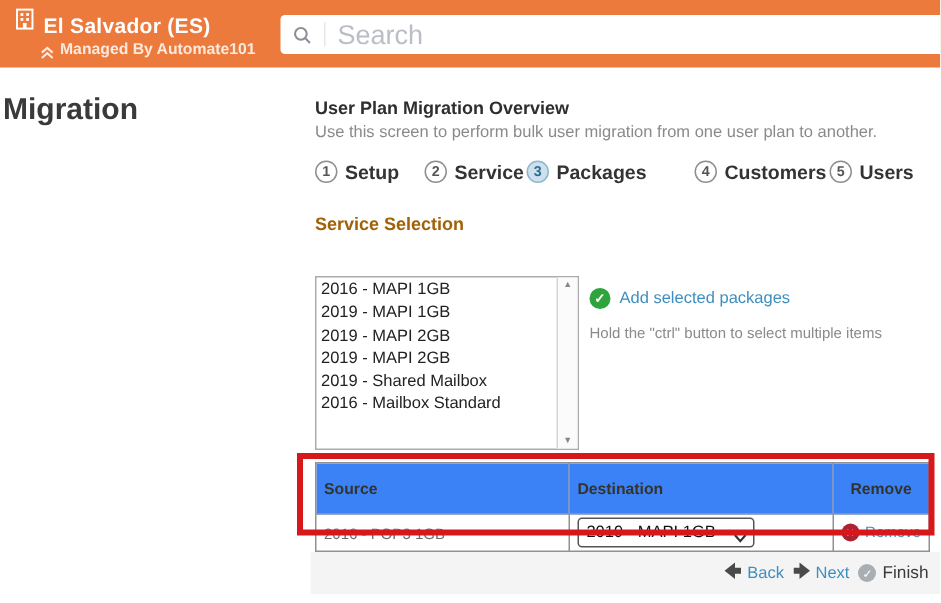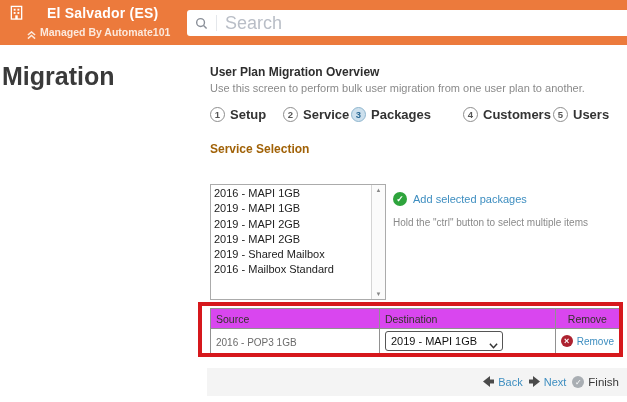--- a/index.html
+++ b/index.html
@@ -3,34 +3,34 @@
 <meta charset="utf-8">
 <style>
   * { margin:0; padding:0; box-sizing:border-box; }
   html,body { width:627px; height:402px; }
   body { font-family:"Liberation Sans", sans-serif; background:#fff; }
   #app { position:relative; width:627px; height:402px; overflow:hidden; background:#fff; }
 
   
   .header { position:absolute; left:0; top:0; width:627px; height:45px; background:#EC7A3C; }
   .brand { position:absolute; left:9px; top:5px; color:#fff; cursor:pointer; }
-  .brand-row { display:flex; align-items:flex-start; gap:23px; }
+  .brand-row { display:flex; align-items:flex-end; gap:5px; }
   .brand-title { font-size:14px; font-weight:bold; letter-spacing:.2px; }
   .managed-row { display:flex; align-items:flex-start; gap:4px; margin-left:18px; margin-top:2px; }
   .managed-label { font-size:10.5px; font-weight:600; color:#FCE9DC; }
   .search-wrap { position:absolute; left:187px; top:10px; width:440px; height:26px; background:#fff;
                  border-radius:3px 0 0 3px; display:flex; align-items:center; }
   .search-iconbox { width:30px; display:flex; justify-content:center; align-items:center;
                     border-right:1px solid #E4E7EB; height:16px; }
   .search-input { border:none; outline:none; flex:1; height:100%; font-size:18px; padding:0 8px;
                   color:#444; background:transparent; font-family:"Liberation Sans",sans-serif; }
   .search-input::placeholder { color:#B9BEC7; }
 
   
-  .page-title { position:absolute; left:2px; top:62px; font-size:25px; font-weight:bold; color:#3A3A3A; }
+  .page-title { position:absolute; left:2px; top:62px; font-size:20px; font-weight:bold; color:#3A3A3A; }
 
   
   .overview-title { position:absolute; left:210px; top:65px; font-size:12px; font-weight:bold; color:#2E2E2E; }
   .overview-desc  { position:absolute; left:210px; top:82px; font-size:11px; color:#8A8A8A; }
 
   
   .steps { position:absolute; left:210px; top:107px; width:412px; height:18px; }
   .step { position:absolute; display:flex; align-items:center; gap:5px; cursor:pointer; }
   .step-0{left:0;} .step-1{left:73px;} .step-2{left:141px;} .step-3{left:253px;} .step-4{left:343px;}
   .step-circle { width:15px; height:15px; border-radius:50%; border:1px solid #8E8E8E; background:#fff;
@@ -54,22 +54,22 @@
   .check-circle { width:14px; height:14px; border-radius:50%; background:#2EA43C; color:#fff; font-size:9px;
                   font-weight:bold; display:flex; align-items:center; justify-content:center; }
   .ctrl-hint { position:absolute; left:393px; top:217px; font-size:10px; color:#8A8A8A; }
   .link { color:#3E8EC0; font-size:11px; text-decoration:none; }
 
   
   .annotation-box { position:absolute; left:198px; top:302px; width:425px; height:55px;
                     border:4px solid #D6181C; pointer-events:none; z-index:5; }
   table.map { position:absolute; left:210px; top:308px; width:410px; border-collapse:collapse; background:#fff; }
   table.map th, table.map td { border:1px solid #919191; }
-  table.map th { background:#d946ef; font-size:10.5px; font-weight:normal; color:#33332B;
-                 text-align:left; padding:3px 5px; height:20px; }
+  table.map th { background:#3b82f6; font-size:10.5px; font-weight:bold; color:#33332B;
+                 text-align:left; padding:3px 5px; height:34px; }
   table.map th.center { text-align:center; }
   table.map td { height:24px; padding:2px 5px; }
   .col-source { width:180px; } .col-dest { width:180px; } .col-remove { width:50px; }
   .src-text { font-size:10px; color:#6B6B6B; }
   .select-wrap { position:relative; display:inline-block; }
   .dest-select { -webkit-appearance:none; appearance:none; width:118px; height:20px; border:1px solid #555;
                  border-radius:3px; background:#fff; font-size:11px; color:#111; padding:0 18px 0 5px;
                  font-family:"Liberation Sans",sans-serif; cursor:pointer; }
   .select-chevron { position:absolute; right:5px; top:5px; pointer-events:none; }
   .remove-cell { display:flex; align-items:center; gap:4px; justify-content:flex-start; }

